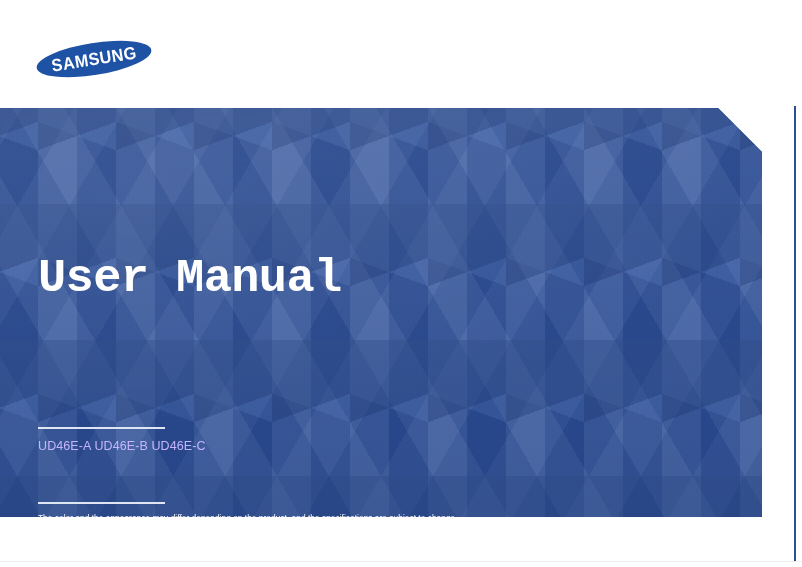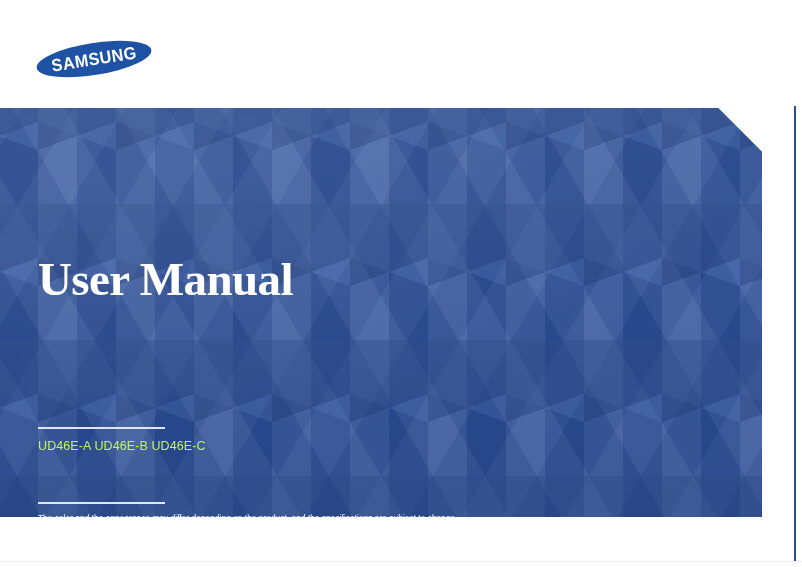--- a/index.html
+++ b/index.html
@@ -116,21 +116,21 @@
   .banner-content {
     position: absolute;
     inset: 0;
   }
 
   .title {
     position: absolute;
     left: 38px;
     top: 142px;
     color: #ffffff;
-    font-family: Liberation Serif, serif;
+    font-family: Liberation Mono, monospace;
     font-weight: bold;
     font-size: 47px;
     line-height: 58px;
     letter-spacing: -0.6px;
     white-space: nowrap;
   }
 
   .rule {
     position: absolute;
     left: 38px;
@@ -138,21 +138,21 @@
     height: 2px;
     background: #dfe6f3;
   }
   .rule-top    { top: 319px; }
   .rule-bottom { top: 394px; }
 
   .models {
     position: absolute;
     left: 38px;
     top: 330px;
-    color: #bef264;
+    color: #c4b5fd;
     font-family: "Liberation Sans", sans-serif;
     font-size: 12.5px;
     line-height: 17px;
     letter-spacing: 0.1px;
     white-space: nowrap;
   }
 
   .disclaimer {
     position: absolute;
     left: 38px;

